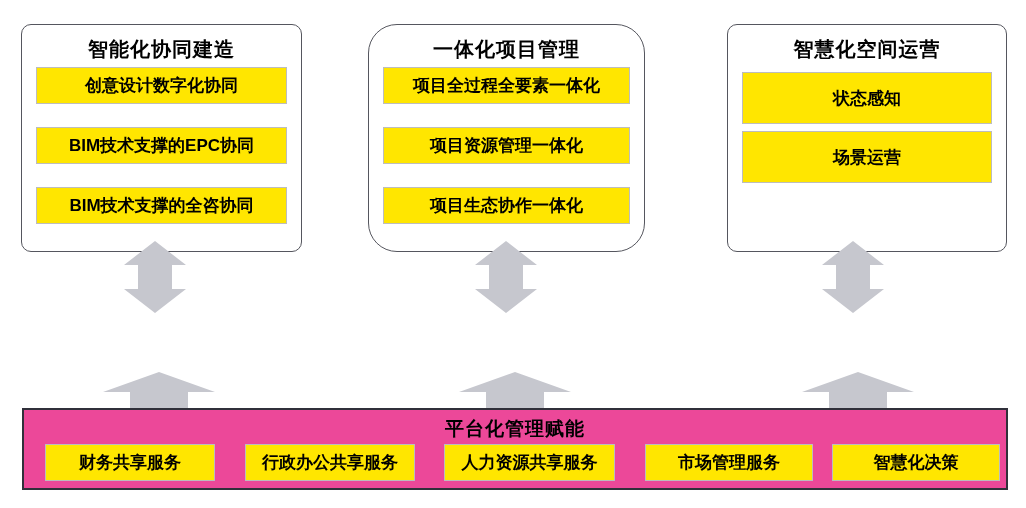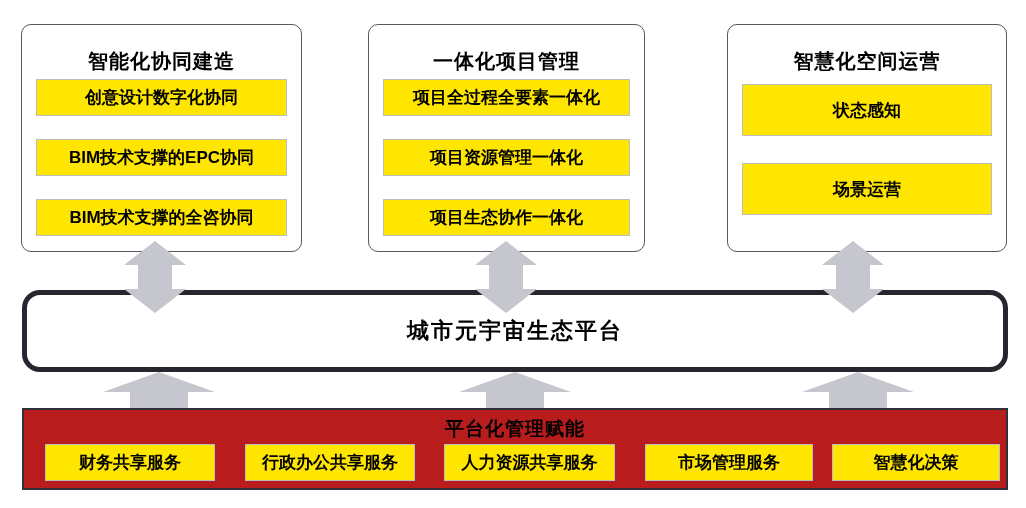--- a/index.html
+++ b/index.html
@@ -8,48 +8,48 @@
     font-family:"Liberation Sans","DejaVu Sans",sans-serif; color:#000;
     overflow:hidden;
   }
 
   
   .tbox {
     position:absolute; top:24px; height:228px; background:#fff;
     border:1.5px solid #55565e; border-radius:10px; box-sizing:border-box; z-index:1;
   }
   #tbox1 { left:21px;  width:281px; }
-  #tbox2 { left:368px; width:277px; }
+  #tbox2 { left:368px; width:277px;border-radius:29px; }
   #tbox3 { left:727px; width:280px; }
 
   .tbox-title {
-    height:30px; margin-top:21px; display:flex; align-items:center; justify-content:center;
+    height:30px; margin-top:9px; display:flex; align-items:center; justify-content:center;
     font-size:20px; font-weight:700; letter-spacing:1px;
   }
   .items { display:flex; flex-direction:column; gap:23px; padding:3px 14px 0 14px; }
   .item {
     height:37px; background:#FFE600; border:1px solid #bdbdbd; box-sizing:border-box;
     display:flex; align-items:center; justify-content:center;
     font-size:17px; font-weight:600; white-space:nowrap;
   }
-  #tbox3 .items { gap:27px; padding-top:8px; }
+  #tbox3 .items { gap:7px; padding-top:8px; }
   #tbox3 .item  { height:52px; }
 
   
   .platform-bar {
     position:absolute; left:22px; top:290px; width:986px; height:82px;
     background:#fff; border:5px solid #26262f; border-radius:18px; box-sizing:border-box;
     display:flex; align-items:center; justify-content:center;
     font-size:22px; font-weight:700; letter-spacing:2px; z-index:1;
   }
 
   
   .bottom-box {
     position:absolute; left:22px; top:408px; width:986px; height:82px;
-    background:#b91c1c; border:2px solid #30303a; box-sizing:border-box; z-index:1;
+    background:#ec4899; border:2px solid #30303a; box-sizing:border-box; z-index:1;
   }
   .bottom-title {
     text-align:center; margin-top:6px; font-size:19px; font-weight:700; letter-spacing:1px;
   }
   .bitem {
     position:absolute; top:34px; height:37px; background:#FFE600; border:1px solid #bdbdbd;
     box-sizing:border-box; display:flex; align-items:center; justify-content:center;
     font-size:17px; font-weight:600; white-space:nowrap;
   }
   #b1 { left:21px;  width:170px; }
@@ -98,23 +98,20 @@
   <svg class="dblarrow" id="da1" viewBox="0 0 62 72">
     <polygon points="31,0 62,24 48,24 48,48 62,48 31,72 0,48 14,48 14,24 0,24" fill="#C6C7CE"></polygon>
   </svg>
   <svg class="dblarrow" id="da2" viewBox="0 0 62 72">
     <polygon points="31,0 62,24 48,24 48,48 62,48 31,72 0,48 14,48 14,24 0,24" fill="#C6C7CE"></polygon>
   </svg>
   <svg class="dblarrow" id="da3" viewBox="0 0 62 72">
     <polygon points="31,0 62,24 48,24 48,48 62,48 31,72 0,48 14,48 14,24 0,24" fill="#C6C7CE"></polygon>
   </svg>
 
-  <div class="platform-bar">
-    <span>城市元宇宙生态平台</span>
-  </div>
 
   <svg class="uparrow" id="ua1" viewBox="0 0 112 36">
     <polygon points="56,0 112,20 85,20 85,36 27,36 27,20 0,20" fill="#C6C7CE"></polygon>
   </svg>
   <svg class="uparrow" id="ua2" viewBox="0 0 112 36">
     <polygon points="56,0 112,20 85,20 85,36 27,36 27,20 0,20" fill="#C6C7CE"></polygon>
   </svg>
   <svg class="uparrow" id="ua3" viewBox="0 0 112 36">
     <polygon points="56,0 112,20 85,20 85,36 27,36 27,20 0,20" fill="#C6C7CE"></polygon>
   </svg>

